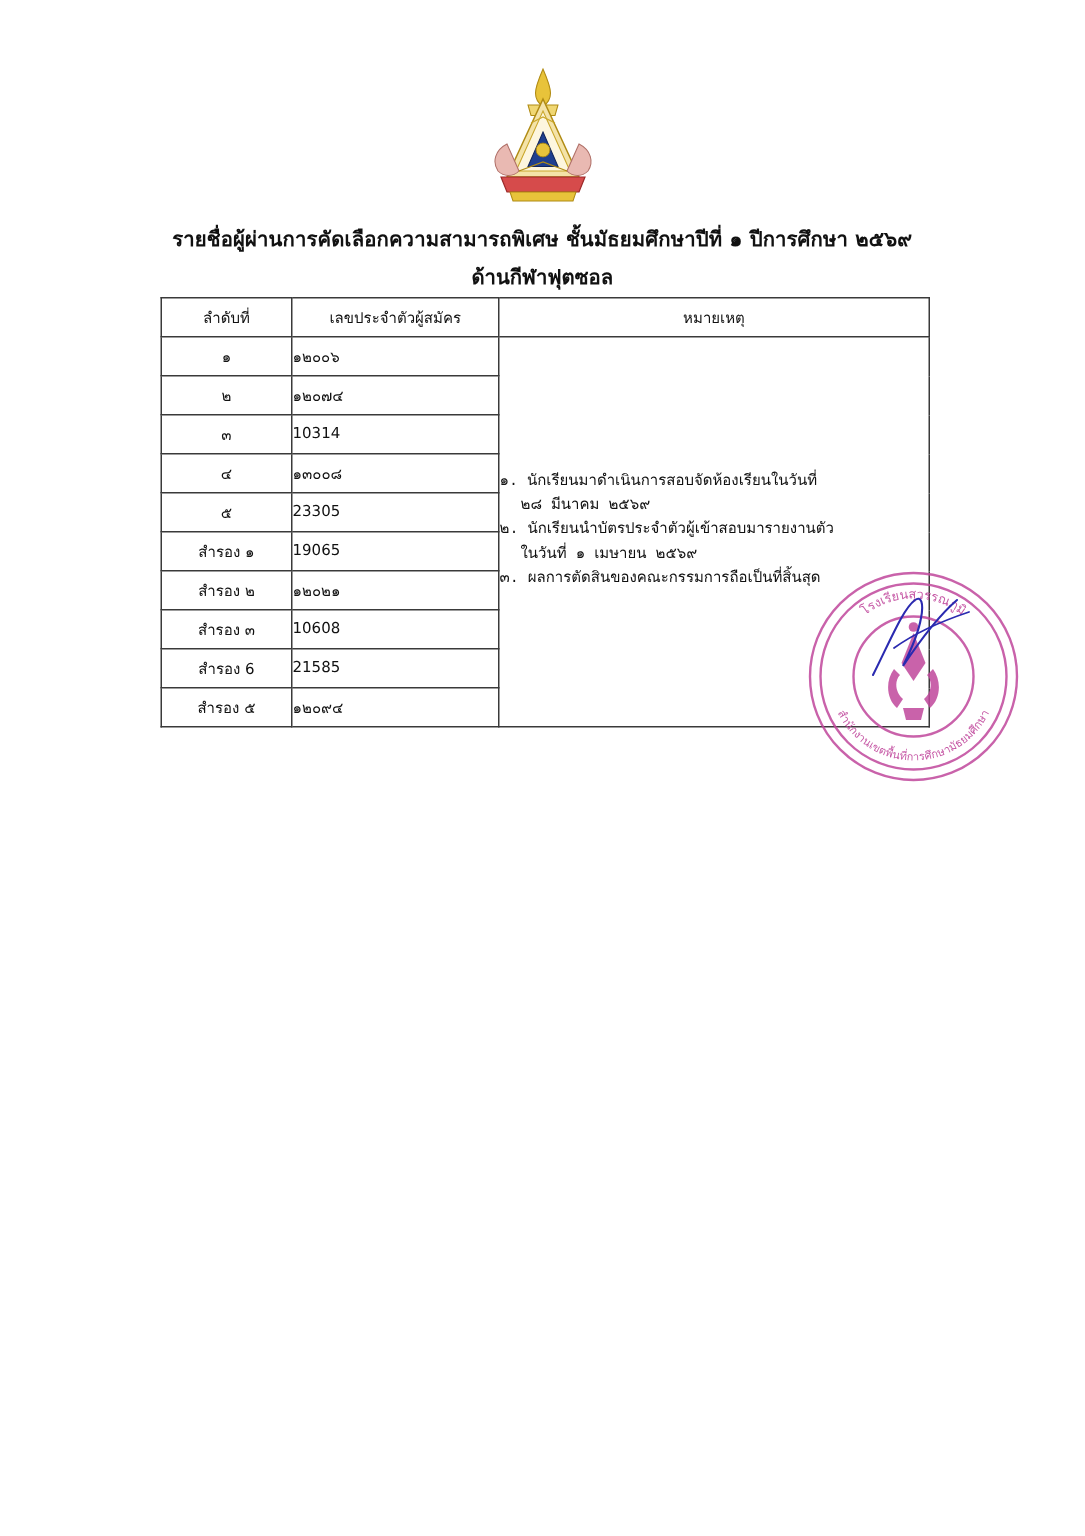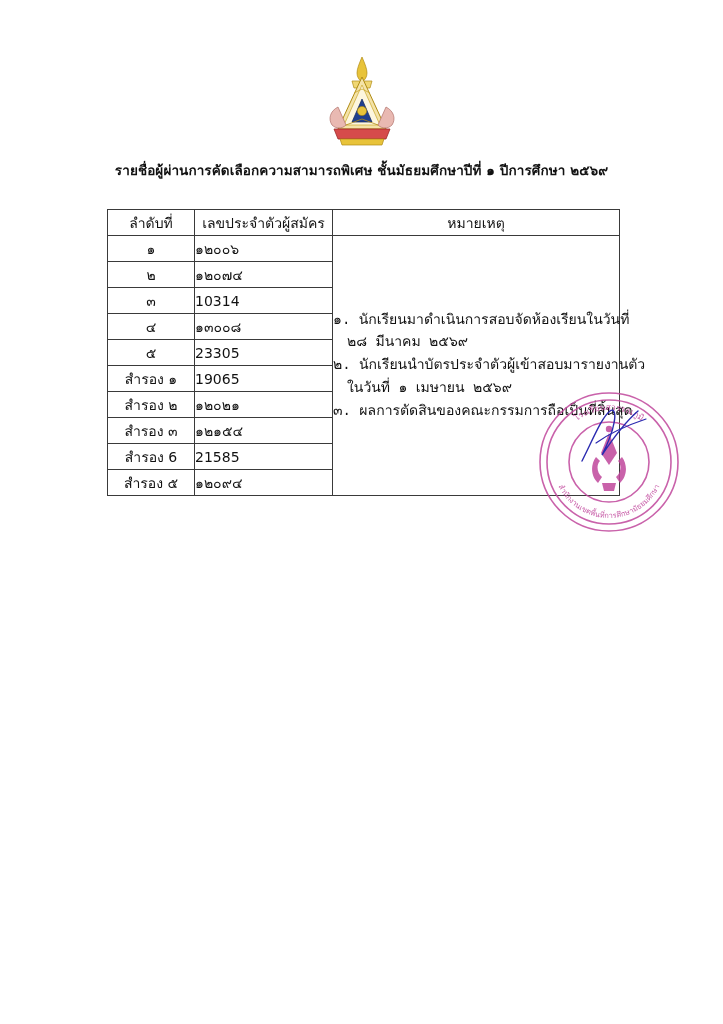--- a/index.html
+++ b/index.html
@@ -14,21 +14,20 @@
     color: #111111;
     position: relative;
     overflow: hidden;
   }
 
   .page {
     position: absolute;
     left: 0; top: 0;
     width: 723px;
     height: 828px;
-    margin-top: 11px;
   }
 
   
   .emblem-wrap {
     position: absolute;
     left: 0;
     top: 44px;
     width: 723px;
     text-align: center;
   }
@@ -67,21 +66,21 @@
     position: absolute;
     left: 107px;
     top: 198px;
     width: 509px;
     border-collapse: collapse;
     table-layout: fixed;
   }
   .doc-table th,
   .doc-table td {
     border: 1px solid #3a3a3a;
-    font-size: 14px;
+    font-size: 10px;
     font-weight: normal;
     padding: 0;
     height: 25px;
     vertical-align: middle;
   }
   .doc-table th {
     font-weight: normal;
     text-align: center;
   }
   .col-no    { width: 86px;  text-align: center; }
@@ -146,20 +145,21 @@
         <path d="M8 74 L64 74 L60 84 L12 84 Z" fill="#d64b4b" stroke="#9c2a2a" stroke-width="0.8"></path>
         <path d="M14 84 L58 84 L56 90 L16 90 Z" fill="#e8c33a" stroke="#b08b14" stroke-width="0.7"></path>
 
         <path d="M20 70 L36 64 L52 70" fill="none" stroke="#b08b14" stroke-width="0.8"></path>
         <path d="M28 38 L36 34 L44 38" fill="none" stroke="#c9a62a" stroke-width="0.8"></path>
       </svg>
     </div>
   </div>
 
   <div class="title-line1">รายชื่อผู้ผ่านการคัดเลือกความสามารถพิเศษ ชั้นมัธยมศึกษาปีที่ ๑ ปีการศึกษา ๒๕๖๙</div>
+  <div class="title-line2">ด้านกีฬาฟุตซอล</div>
 
   <table class="doc-table">
     <thead>
       <tr>
         <th class="col-no">ลำดับที่</th>
         <th class="col-id">เลขประจำตัวผู้สมัคร</th>
         <th class="col-note" style="text-align:center;">หมายเหตุ</th>
       </tr>
     </thead>
     <tbody>
@@ -193,21 +193,21 @@
       <tr>
         <td class="col-no">สำรอง ๑</td>
         <td class="col-id">19065</td>
       </tr>
       <tr>
         <td class="col-no">สำรอง ๒</td>
         <td class="col-id">๑๒๐๒๑</td>
       </tr>
       <tr>
         <td class="col-no">สำรอง ๓</td>
-        <td class="col-id">๑๒๑๕๔</td>
+        <td class="col-id">10608</td>
       </tr>
       <tr>
         <td class="col-no">สำรอง 6</td>
         <td class="col-id">21585</td>
       </tr>
       <tr>
         <td class="col-no">สำรอง ๕</td>
         <td class="col-id">๑๒๐๙๔</td>
       </tr>
     </tbody>

